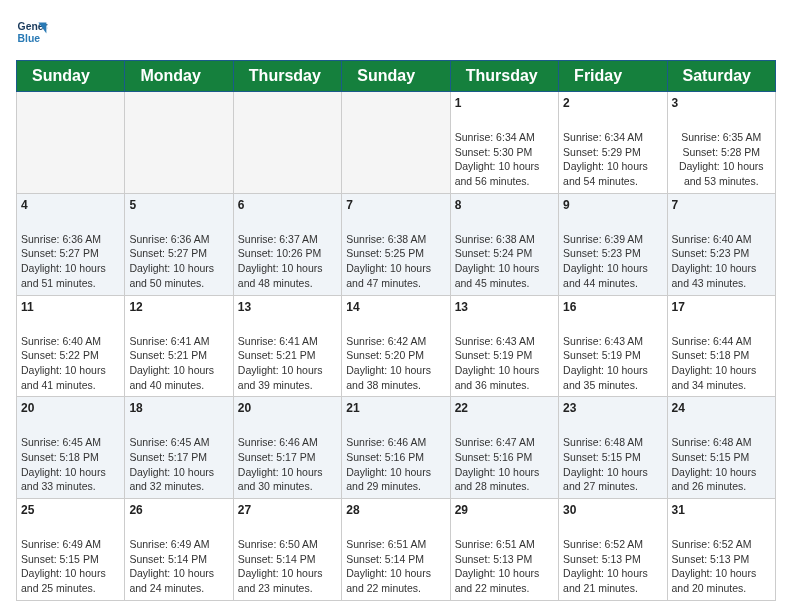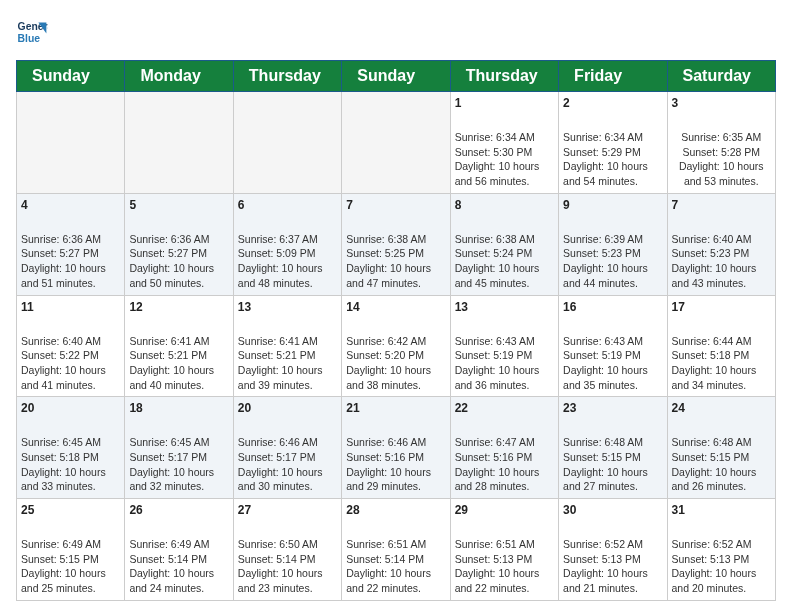--- a/index.html
+++ b/index.html
@@ -148,21 +148,21 @@
         <td>
           <div class="day-num">5</div>
           <div class="day-info" style="white-space: pre-line;">Sunrise: 6:36 AM
 Sunset: 5:27 PM
 Daylight: 10 hours
 and 50 minutes.</div>
         </td>
         <td>
           <div class="day-num">6</div>
           <div class="day-info" style="white-space: pre-line;">Sunrise: 6:37 AM
-Sunset: 5:09 PM
+Sunset: 10:26 PM
 Daylight: 10 hours
 and 48 minutes.</div>
         </td>
         <td>
           <div class="day-num">7</div>
           <div class="day-info" style="white-space: pre-line;">Sunrise: 6:38 AM
 Sunset: 5:25 PM
 Daylight: 10 hours
 and 47 minutes.</div>
         </td>

